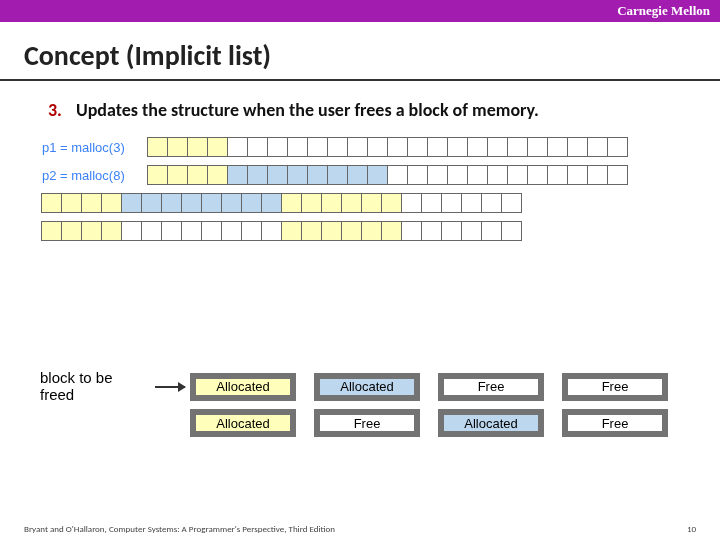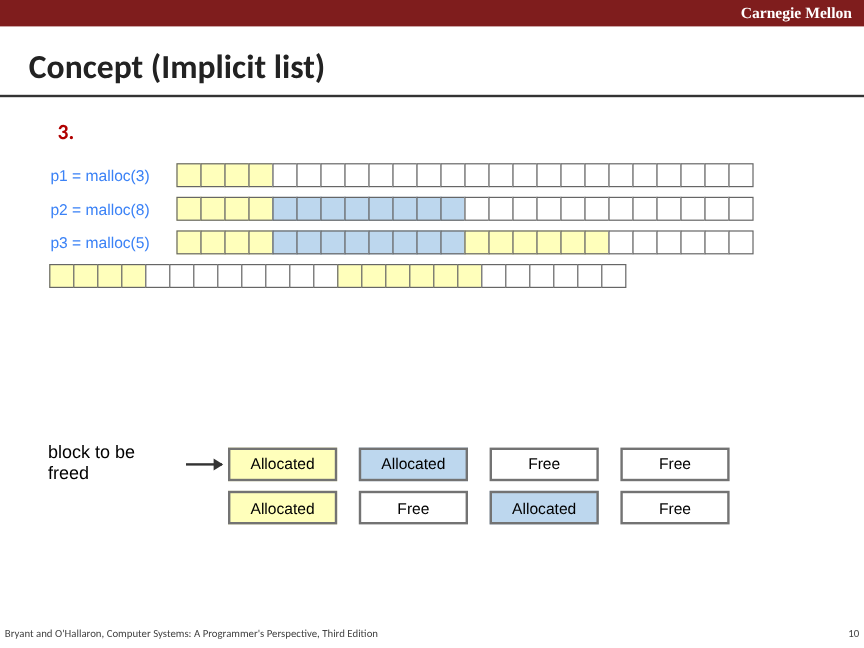--- a/index.html
+++ b/index.html
@@ -5,21 +5,21 @@
   * { box-sizing: border-box; margin: 0; padding: 0; }
   body {
     width: 720px;
     height: 540px;
     background: #fff;
     font-family: Calibri, Arial, sans-serif;
     position: relative;
     overflow: hidden;
   }
   .red-bar {
-    background: #7f1d1d;
+    background: #a21caf;
     height: 22px;
     width: 100%;
     display: flex;
     justify-content: flex-end;
     align-items: center;
     padding-right: 10px;
   }
   .red-bar span {
     color: #fff;
     font-weight: bold;
@@ -98,23 +98,23 @@
     font-family: Arial, sans-serif;
     color: #000;
     text-align: left;
     line-height: 1.1;
   }
   .ld-blocks {
     display: flex;
     gap: 18px;
   }
   .ld-block {
-    width: 91px;
+    width: 106px;
     height: 28px;
-    border: 2px solid #737373;
+    border: 6px solid #737373;
     display: flex;
     align-items: center;
     justify-content: center;
     font-size: 13px;
     font-family: Arial, sans-serif;
   }
   .ld-block.yellow { background: #ffffbb; }
   .ld-block.blue { background: #bdd7ee; }
   .arrow-wrap {
     width: 40px;
@@ -137,38 +137,39 @@
     border-top: 5px solid transparent;
     border-bottom: 5px solid transparent;
   }
   .footer {
     position: absolute;
     bottom: 6px;
     left: 0;
     width: 100%;
     display: flex;
     justify-content: space-between;
-    padding: 0 4px;
+    padding: 0 24px;
     font-size: 9px;
     font-family: Calibri, Arial, sans-serif;
     color: #444;
   }
 </style>
 </head>
 <body>
 
 <div class="red-bar">
   <span>Carnegie Mellon</span>
 </div>
 
 <div class="title">Concept (Implicit list)</div>
 <div class="title-underline"></div>
 
 <div class="body-item">
   <div class="num">3.</div>
+  <div class="text">Updates the structure when the user frees a block of memory.</div>
 </div>
 
 <div class="heap-area" id="heap-area">
     <div class="heap-row">
       <div class="heap-label">p1 = malloc(3)</div>
       <div class="heap-cells">
         <div class="cell yellow"></div>
         <div class="cell yellow"></div>
         <div class="cell yellow"></div>
         <div class="cell yellow"></div>
@@ -217,21 +218,20 @@
         <div class="cell empty"></div>
         <div class="cell empty"></div>
         <div class="cell empty"></div>
         <div class="cell empty"></div>
         <div class="cell empty"></div>
         <div class="cell empty"></div>
         <div class="cell empty"></div>
       </div>
     </div>
     <div class="heap-row">
-      <div class="heap-label">p3 = malloc(5)</div>
       <div class="heap-cells">
         <div class="cell yellow"></div>
         <div class="cell yellow"></div>
         <div class="cell yellow"></div>
         <div class="cell yellow"></div>
         <div class="cell blue"></div>
         <div class="cell blue"></div>
         <div class="cell blue"></div>
         <div class="cell blue"></div>
         <div class="cell blue"></div>

